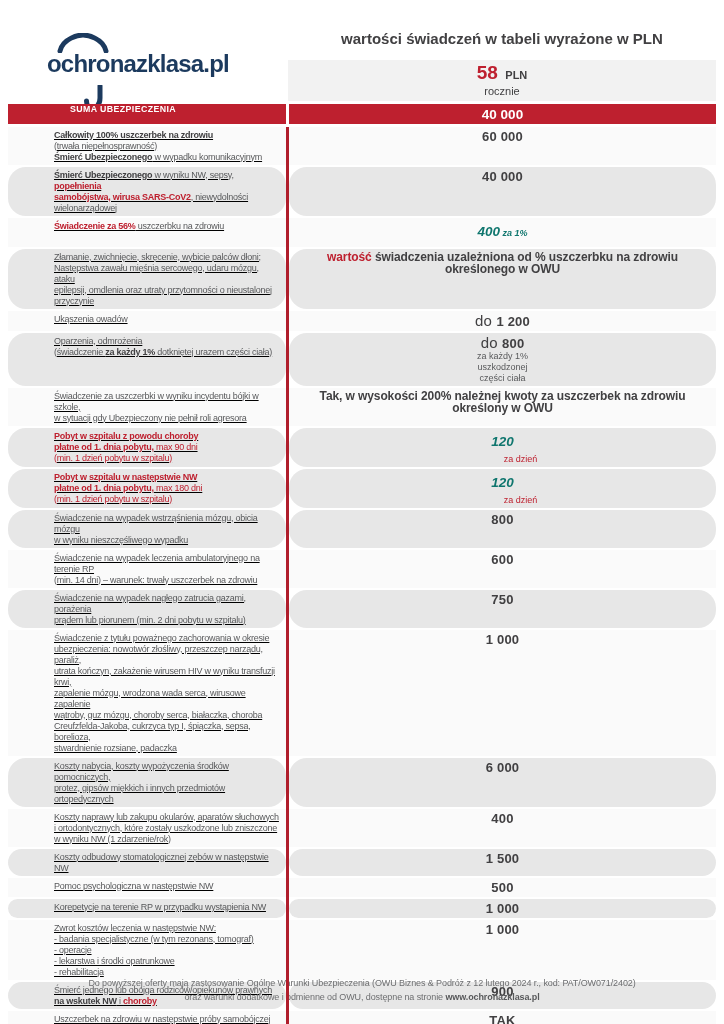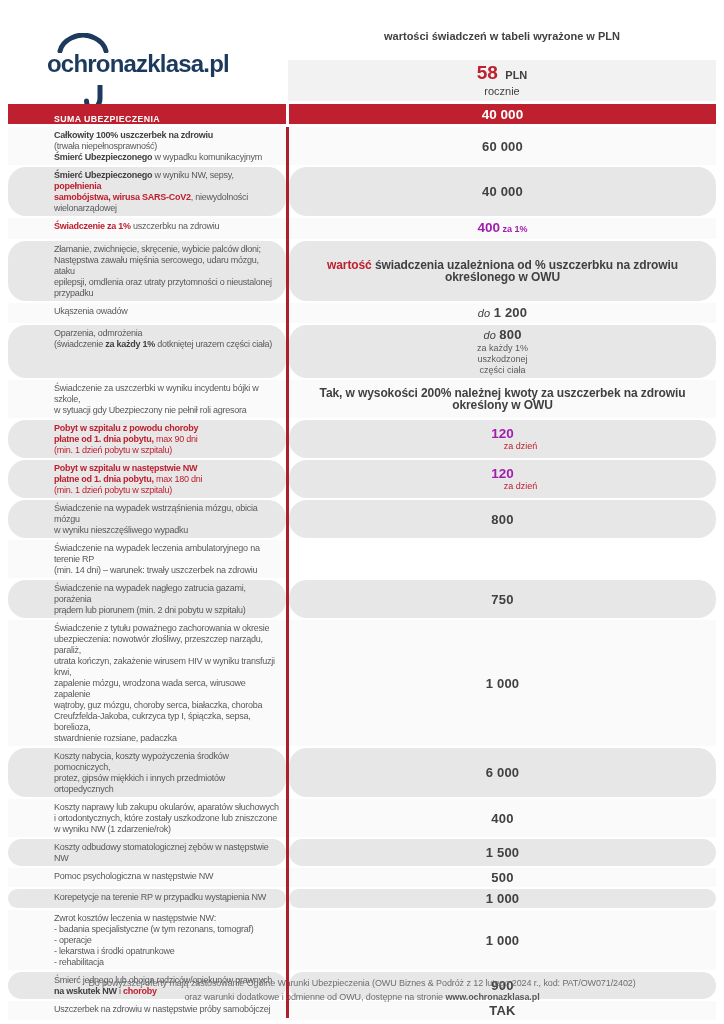--- a/index.html
+++ b/index.html
@@ -5,62 +5,62 @@
   html,body{margin:0;padding:0;background:#fff;}
   .page{position:relative;width:724px;height:1024px;background:#ffffff;overflow:hidden;
         font-family:"Liberation Sans",sans-serif;-webkit-font-smoothing:antialiased;}
 
   
   .logo{position:absolute;left:47px;top:50px;}
   .logo-text{font-size:24px;font-weight:bold;color:#1C3A5E;letter-spacing:-0.8px;}
   .umb-canopy{position:absolute;left:57px;top:33px;}
   .umb-hook{position:absolute;left:84px;top:85px;}
   .page-title{position:absolute;left:288px;top:30px;width:428px;text-align:center;
-              font-size:11px;font-weight:bold;color:#414042;}
+              font-size:15px;font-weight:bold;color:#414042;}
 
   
   .price-box{position:absolute;left:288px;top:60px;width:428px;height:41px;background:#F2F2F2;
              display:flex;flex-direction:column;align-items:center;justify-content:center;}
   .price-line1{line-height:17px;}
   .price-amount{font-size:19px;font-weight:bold;color:#BE202F;}
   .price-currency{font-size:11px;font-weight:bold;color:#414042;margin-left:3px;}
   .price-period{font-size:11px;color:#414042;line-height:14px;}
 
   
   .table{position:absolute;left:8px;top:104px;width:708px;}
   .suma-row{display:flex;height:20px;}
-  .suma-left{width:278px;background:#BE202F;display:flex;align-items:flex-end;
-             padding-left:46px;box-sizing:border-box;}
+  .suma-left{width:278px;background:#BE202F;display:flex;align-items:flex-start;
+             padding-left:62px;box-sizing:border-box;}
   .suma-label{font-size:8.8px;font-weight:bold;color:#ffffff;letter-spacing:0.4px;}
   .suma-gap{width:3px;background:#ffffff;}
   .suma-right{flex:1;background:#BE202F;display:flex;align-items:center;justify-content:center;}
   .suma-value{font-size:13.5px;font-weight:bold;color:#ffffff;}
 
   .rows{position:relative;margin-top:3px;}
   .divider{position:absolute;left:278px;top:0;bottom:2px;width:3px;background:#B01E2C;z-index:3;}
 
   .row{display:flex;margin-bottom:2px;min-height:17px;}
-  .row .cl{width:278px;box-sizing:border-box;padding:2.5px 6px 2.5px 46px;}
+  .row .cl{width:278px;box-sizing:border-box;padding:2.5px 6px 2.5px 46px;text-decoration:underline;}
   .row .cr{flex:1;margin-left:3px;display:flex;flex-direction:column;align-items:center;
-           justify-content:center;text-align:center;padding:2px 12px;}
+           text-align:center;padding:2px 12px;}
   .row.gray .cl,.row.gray .cr{background:#E7E7E7;border-radius:18px;}
   .row.white .cl,.row.white .cr{background:#FAFAFA;}
 
   .l-line{font-size:9px;line-height:11px;letter-spacing:-0.25px;color:#58595B;}
   .seg-n{color:#58595B;}
   .seg-b{font-weight:bold;color:#414042;}
   .seg-rb{font-weight:bold;color:#BE202F;}
   .seg-r{color:#BE202F;}
 
   .r-num{font-size:13px;font-weight:bold;color:#414042;line-height:15px;letter-spacing:0.2px;}
-  .r-numred{font-size:13.5px;font-weight:bold;color:#a21caf;line-height:15px;}
+  .r-numred{font-size:13.5px;font-weight:bold;color:#0f766e;line-height:24px;font-style:italic;}
   .r-txt{font-size:12px;font-weight:bold;color:#414042;line-height:12px;letter-spacing:-0.1px;}
   .r-sub{font-size:9px;color:#58595B;line-height:11px;}
   .r-subred{font-size:9px;color:#BE202F;line-height:11px;margin-left:36px;}
-  .rseg-sm{font-size:11px;font-weight:normal;font-style:italic;}
+  .rseg-sm{font-size:15px;font-weight:normal;}
   .rseg-smb{font-size:9px;}
 
   
   .footer{position:absolute;left:0;top:976px;width:724px;text-align:center;
           font-size:9px;color:#6D6E70;line-height:14px;letter-spacing:-0.1px;}
   .footer b{color:#58595B;}
 </style>
 </head>
 <body>
 
@@ -116,32 +116,32 @@
           <div class="cl">
             <div class="l-line"><span class="seg-b">Śmierć Ubezpieczonego</span><span class="seg-n"> w wyniku NW, sepsy, </span><span class="seg-rb">popełnienia</span></div>
             <div class="l-line"><span class="seg-rb">samobójstwa, wirusa SARS-CoV2</span><span class="seg-n">, niewydolności wielonarządowej</span></div>
           </div>
           <div class="cr">
             <div class="r-num"><span>40 000</span></div>
           </div>
         </div>
         <div class="row white">
           <div class="cl">
-            <div class="l-line"><span class="seg-rb">Świadczenie za 1%</span><span class="seg-n"> uszczerbku na zdrowiu</span></div>
+            <div class="l-line"><span class="seg-rb">Świadczenie za 56%</span><span class="seg-n"> uszczerbku na zdrowiu</span></div>
           </div>
           <div class="cr">
             <div class="r-numred"><span>400</span><span class="rseg-smb"> za 1%</span></div>
           </div>
         </div>
         <div class="row gray">
           <div class="cl">
             <div class="l-line"><span class="seg-n">Złamanie, zwichnięcie, skręcenie, wybicie palców dłoni;</span></div>
             <div class="l-line"><span class="seg-n">Następstwa zawału mięśnia sercowego, udaru mózgu, ataku</span></div>
             <div class="l-line"><span class="seg-n">epilepsji, omdlenia oraz utraty przytomności o nieustalonej</span></div>
-            <div class="l-line"><span class="seg-n">przypadku</span></div>
+            <div class="l-line"><span class="seg-n">przyczynie</span></div>
           </div>
           <div class="cr">
             <div class="r-txt"><span class="seg-rb">wartość</span><span> świadczenia uzależniona od % uszczerbku na zdrowiu</span></div>
             <div class="r-txt"><span>określonego w OWU</span></div>
           </div>
         </div>
         <div class="row white">
           <div class="cl">
             <div class="l-line"><span class="seg-n">Ukąszenia owadów</span></div>
           </div>
@@ -199,20 +199,23 @@
             <div class="l-line"><span class="seg-n">w wyniku nieszczęśliwego wypadku</span></div>
           </div>
           <div class="cr">
             <div class="r-num"><span>800</span></div>
           </div>
         </div>
         <div class="row white">
           <div class="cl">
             <div class="l-line"><span class="seg-n">Świadczenie na wypadek leczenia ambulatoryjnego na terenie RP</span></div>
             <div class="l-line"><span class="seg-n">(min. 14 dni) – warunek: trwały uszczerbek na zdrowiu</span></div>
+          </div>
+          <div class="cr">
+            <div class="r-num"><span>600</span></div>
           </div>
         </div>
         <div class="row gray">
           <div class="cl">
             <div class="l-line"><span class="seg-n">Świadczenie na wypadek nagłego zatrucia gazami, porażenia</span></div>
             <div class="l-line"><span class="seg-n">prądem lub piorunem (min. 2 dni pobytu w szpitalu)</span></div>
           </div>
           <div class="cr">
             <div class="r-num"><span>750</span></div>
           </div>

